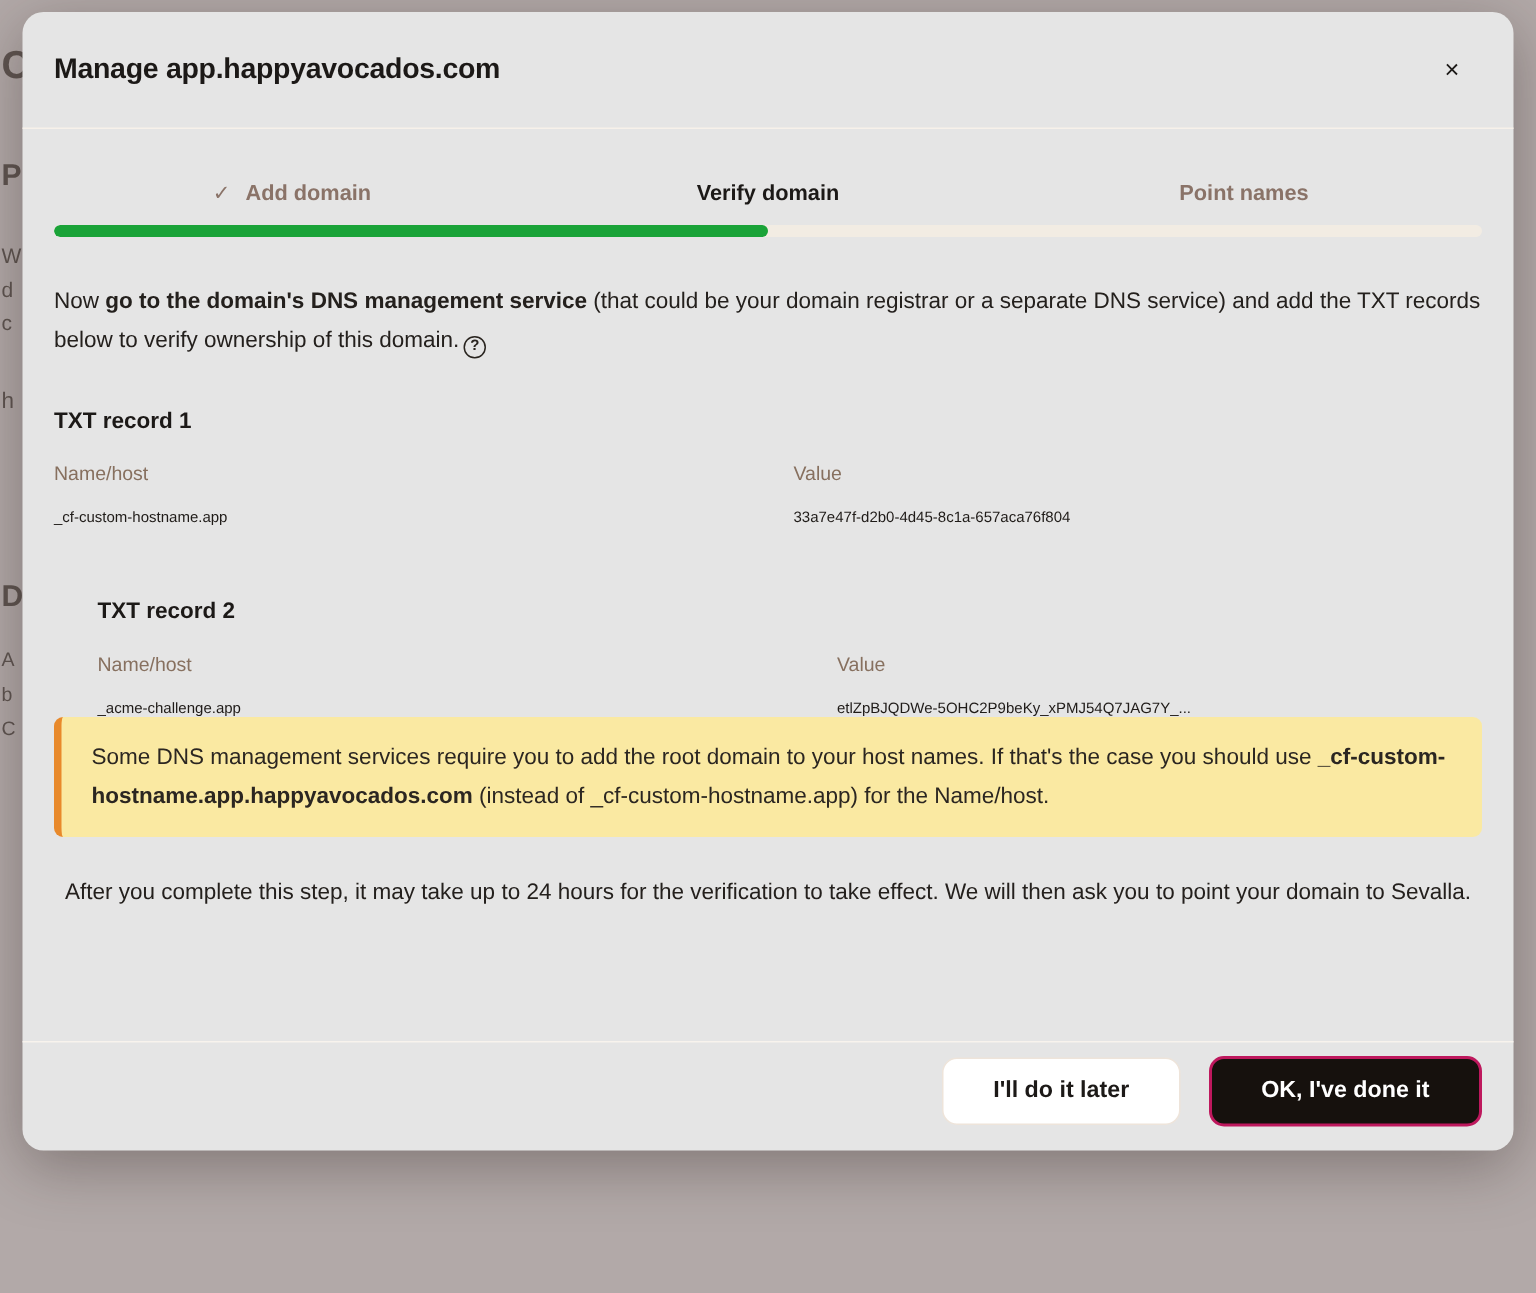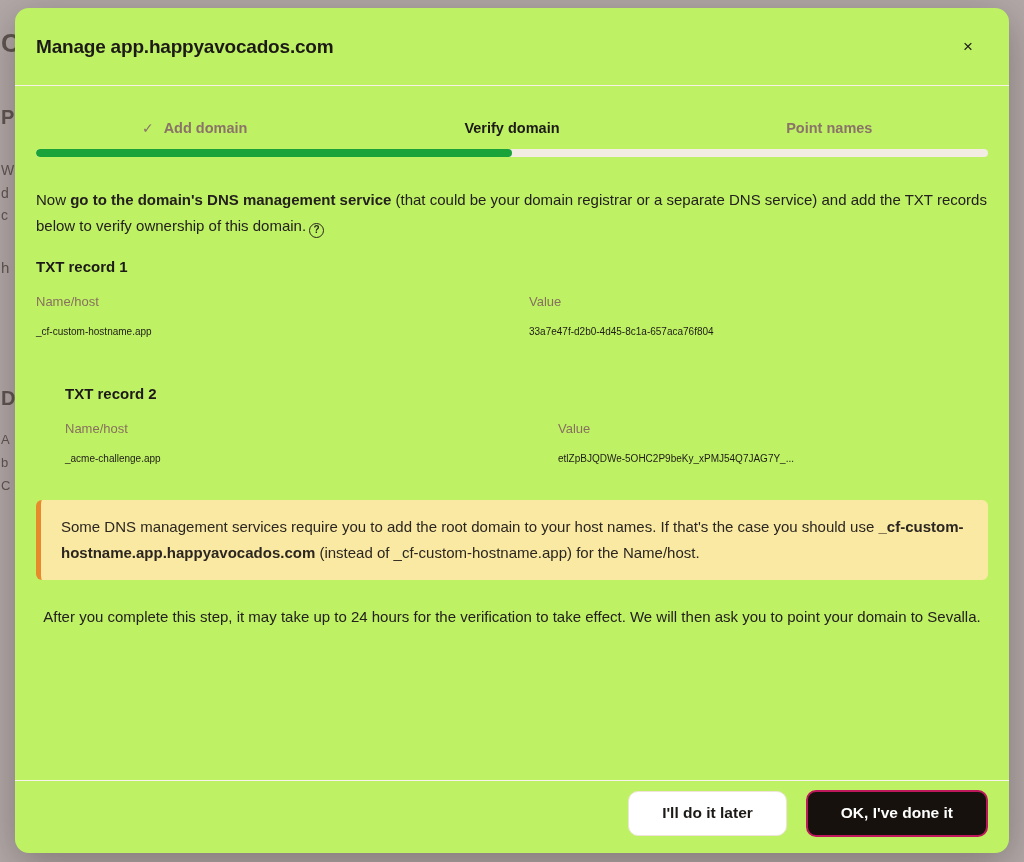--- a/index.html
+++ b/index.html
@@ -12,22 +12,22 @@
   }
 
   
   .backdrop-frags { position: absolute; left: 0; top: 0; width: 15px; height: 862px; }
   .frag { position: absolute; left: 1px; color: #4a403b; opacity: .8; line-height: 1; white-space: pre; }
   .fragb { font-weight: 700; }
 
   
   .modal {
     position: absolute; left: 15px; top: 8px;
-    width: 994px; height: 845px;
-    background: #bef264;
+    width: 994px; height: 759px;
+    background: #e5e5e5;
     border-radius: 14px;
     box-shadow: 0 10px 40px rgba(40,30,25,.35);
   }
   .modal-header {
     height: 78px;
     display: flex; align-items: center; justify-content: space-between;
     padding: 0 30px 0 21px;
     border-bottom: 1px solid #f7f1ea;
   }
   .modal-title { font-size: 19px; font-weight: 700; color: #1c1917; letter-spacing: -0.2px; }
@@ -56,30 +56,29 @@
   .para { margin-top: 30px; font-size: 15px; line-height: 26px; color: #24201d; }
   .para b { font-weight: 700; }
   .help-icon {
     display: inline-flex; align-items: center; justify-content: center;
     width: 15px; height: 15px; border: 1.2px solid #29241f; border-radius: 50%;
     font-size: 10px; font-weight: 700; color: #29241f; vertical-align: -2px;
     margin-left: 3px; cursor: pointer;
   }
 
   
-  .record { margin-top: 19px; }
+  .record { margin-top: 32px; }
   .record-title { font-size: 15px; font-weight: 700; color: #1c1917; }
   .record-grid { display: grid; grid-template-columns: 493px 1fr; }
   .record-label { margin-top: 19px; font-size: 13px; color: #87705f; }
   .record-value { margin-top: 17px; font-size: 10px; color: #1f1b18; }
   .record + .record { margin-top: 48px; margin-left: 29px; }
 
   
   .warning {
-    margin-top: 36px;
     background: #fae9a2;
     border-left: 5px solid #e8892b;
     border-radius: 6px;
     padding: 14px 20px;
     font-size: 15px; line-height: 26px; color: #2b2621;
   }
   .warning b { font-weight: 700; }
 
   
   .modal-footer {

